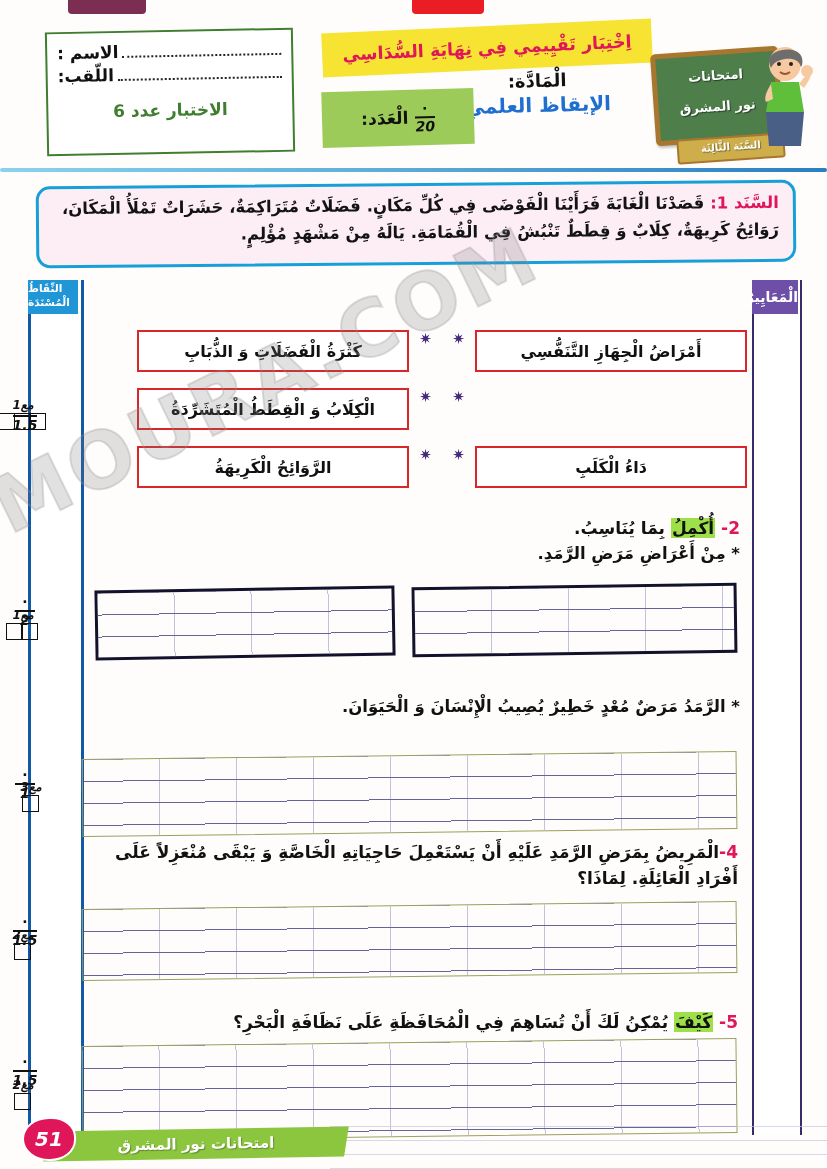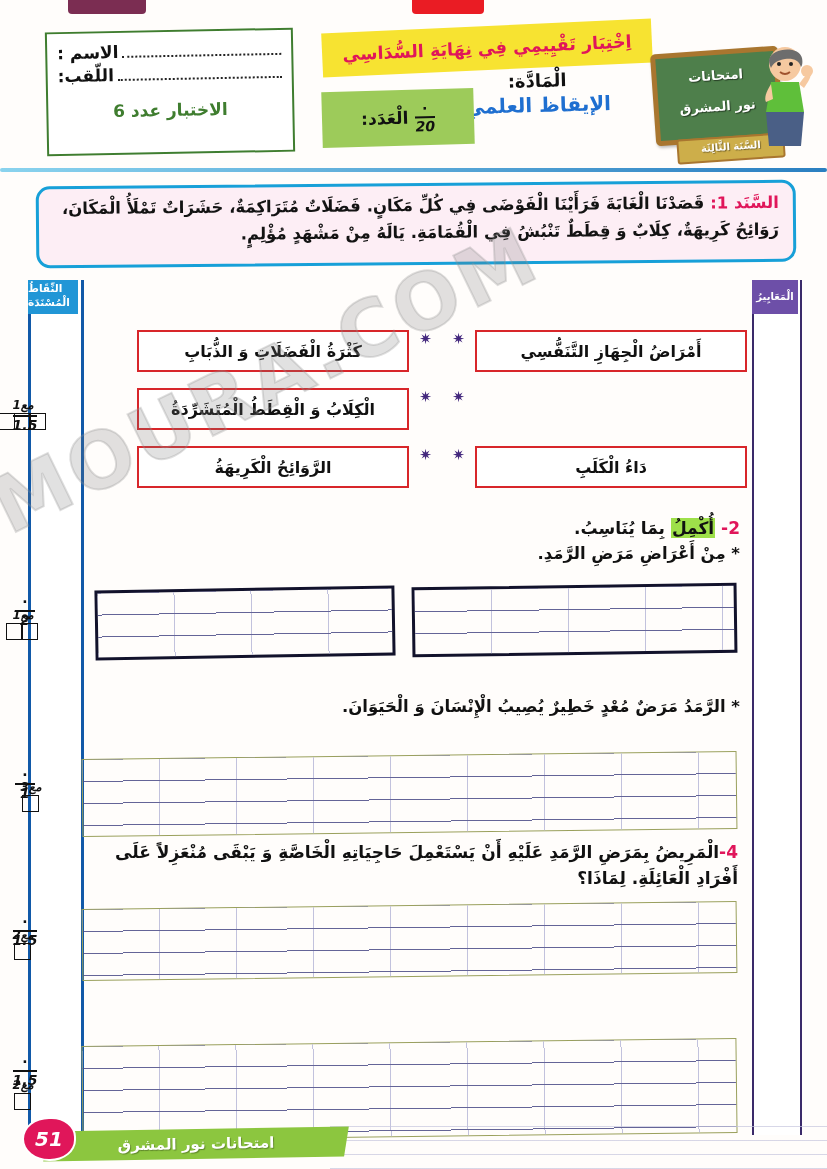--- a/index.html
+++ b/index.html
@@ -74,22 +74,22 @@
 
   
   .leftcol{position:absolute;left:28px;top:280px;width:50px;height:855px;
            border-left:3px solid #1159a8;border-right:3px solid #1159a8;background:#fff;}
   .leftcol-head{position:absolute;left:28px;top:280px;width:50px;height:34px;
                 background:#2196d6;color:#fff;font-weight:bold;font-size:10.5px;
                 text-align:left;line-height:1.35;padding-top:1px;box-sizing:border-box;}
   .rightcol{position:absolute;left:752px;top:280px;width:46px;height:855px;
             border-left:2px solid #3a2a6a;border-right:2px solid #3a2a6a;background:#fff;}
   .rightcol-head{position:absolute;left:752px;top:280px;width:46px;height:34px;
-                 background:#6d4fa8;color:#fff;font-weight:bold;font-size:10px;
-                 text-align:center;line-height:34px;}
+                 background:#6d4fa8;color:#fff;font-weight:bold;font-size:14px;
+                 text-align:left;line-height:34px;}
 
   .pts{position:absolute;left:0;width:50px;text-align:center;}
   .crit{position:absolute;left:0;width:46px;text-align:center;}
   .crit .c-lab{font-size:12px;font-weight:bold;color:#111;font-style:italic;}
   .boxes{display:flex;justify-content:center;margin-top:1px;}
   .boxes i{display:block;width:15px;height:15px;border:1.6px solid #111;
            margin-left:-1.6px;}
 
   
   .q{position:absolute;text-align:right;}
@@ -311,20 +311,26 @@
 
   <div class="q" style="left:88px;top:840px;width:650px;">
     <div class="qtext">
       <span class="qn">4-</span><span>الْمَرِيضُ بِمَرَضِ الرَّمَدِ عَلَيْهِ أَنْ يَسْتَعْمِلَ حَاجِيَاتِهِ الْخَاصَّةِ وَ يَبْقَى مُنْعَزِلاً عَلَى أَفْرَادِ الْعَائِلَةِ. لِمَاذَا؟</span>
     </div>
   </div>
   <div class="lines olv" style="left:82px;top:905px;width:655px;height:72px;transform:rotate(-0.7deg);">
       <div class="grid"></div>
     </div>
 
+  <div class="q" style="left:88px;top:1010px;width:650px;">
+    <div class="qtext">
+      <span class="qn">5-</span>
+      <span class="qv">كَيْفَ</span><span> يُمْكِنُ لَكَ أَنْ تُسَاهِمَ فِي الْمُحَافَظَةِ عَلَى نَظَافَةِ الْبَحْرِ؟</span>
+    </div>
+  </div>
   <div class="lines olv" style="left:82px;top:1042px;width:655px;height:95px;transform:rotate(-0.7deg);">
       <div class="grid"></div>
     </div>
 
   <div class="bottomlines"></div>
   <div class="footer-band">
     <span>امتحانات نور المشرق</span>
   </div>
   <div class="pagenum">51</div>
 

